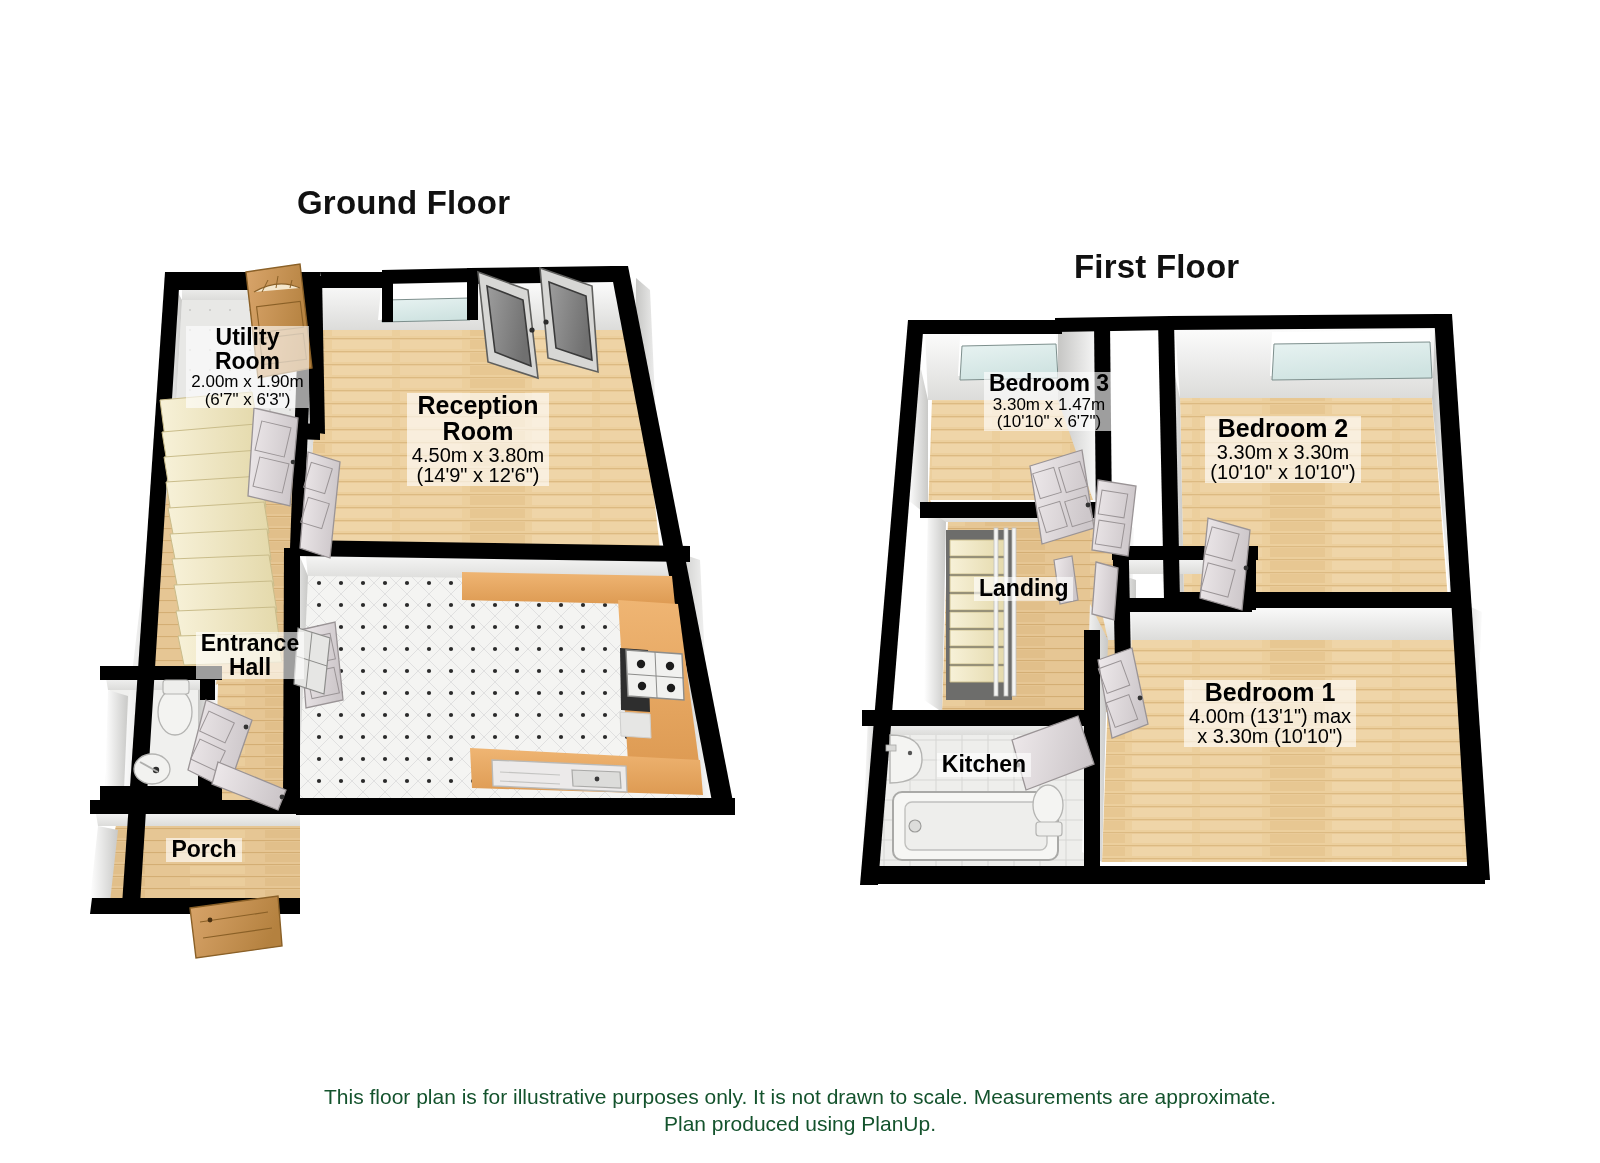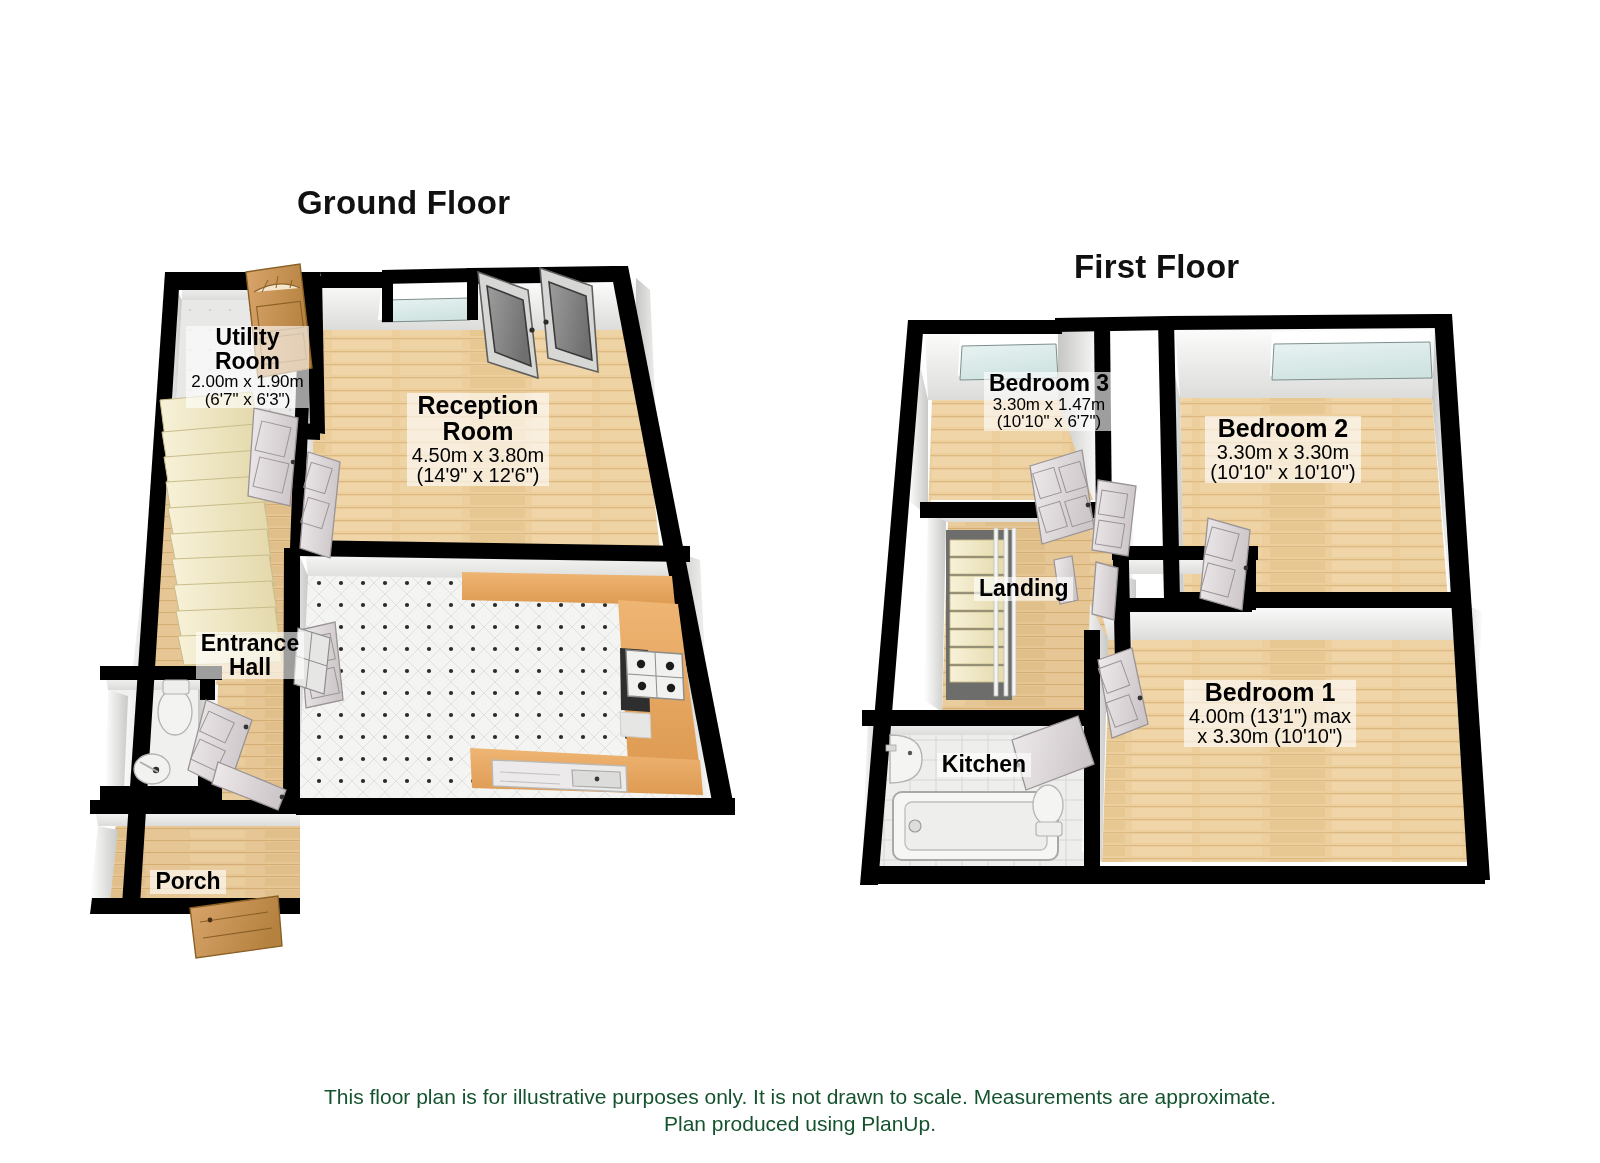--- a/index.html
+++ b/index.html
@@ -508,21 +508,21 @@
   </div>
 
 
   <div class="room-label small" style="left:190px; top:632px; width:120px;">
     <span class="bg">
       <span class="rl-name">Entrance</span>
       <span class="rl-name">Hall</span>
     </span>
   </div>
 
-  <div class="room-label small" style="left:148px; top:838px; width:80px;margin-top:32px;">
+  <div class="room-label small" style="left:164px; top:838px; width:80px;">
     <span class="bg">
       <span class="rl-name">Porch</span>
     </span>
   </div>
 
   <div class="room-label small" style="left:966px; top:372px; width:166px;">
     <span class="bg">
       <span class="rl-name">Bedroom 3</span>
       <span class="rl-dim">3.30m x 1.47m</span>
       <span class="rl-dim">(10'10" x 6'7")</span>

